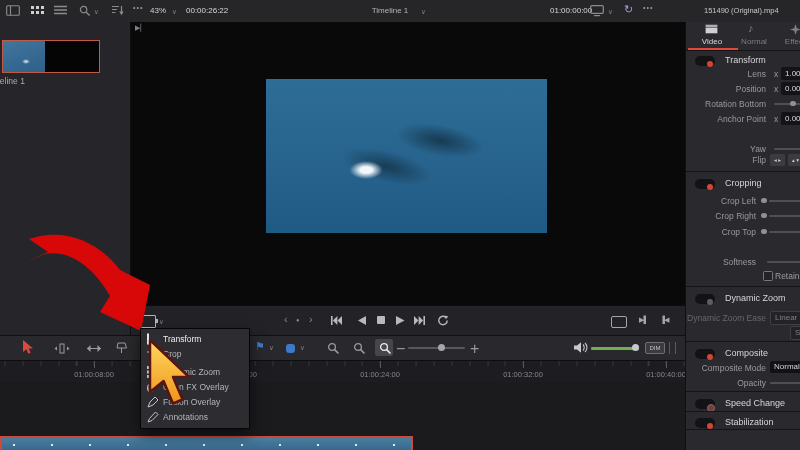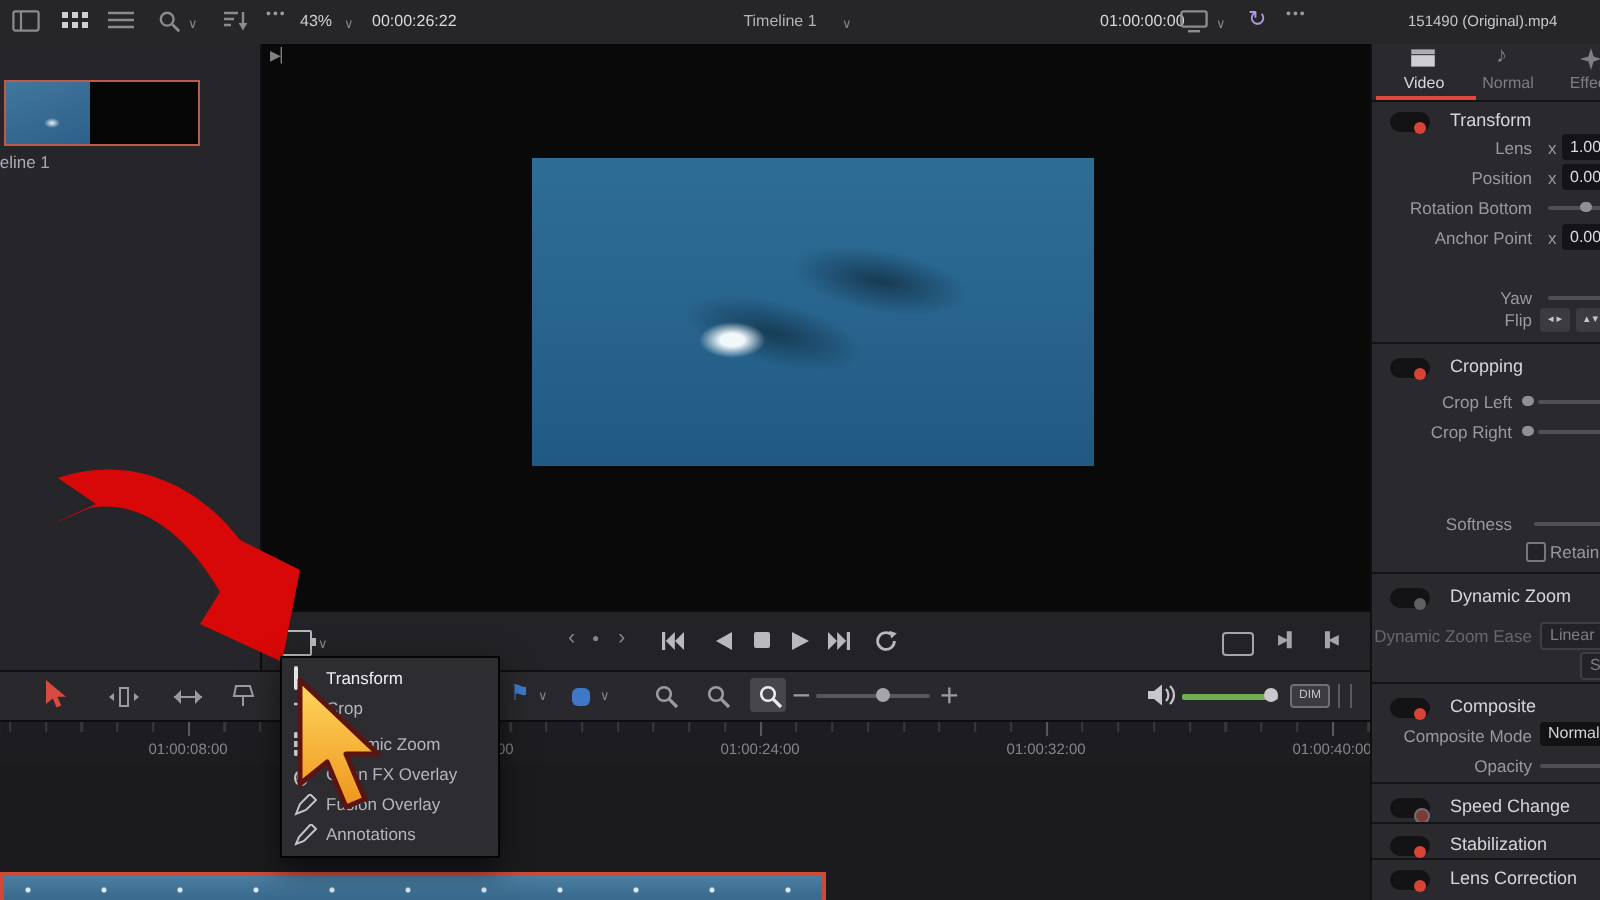--- a/index.html
+++ b/index.html
@@ -366,20 +366,25 @@
     <div class="irow" style="top:187px">
       <span class="ilabel" style="width:70px">Crop Right</span>
       <span class="idot" style="left:75px"></span>
       <span class="itrack" style="left:83px"></span>
     </div>
     <div class="irow" style="top:172px">
       <span class="ilabel" style="width:70px">Crop Left</span>
       <span class="idot" style="left:75px"></span>
       <span class="itrack" style="left:83px"></span>
     </div>
+    <div class="irow" style="top:203px">
+      <span class="ilabel" style="width:70px">Crop Top</span>
+      <span class="idot" style="left:75px"></span>
+      <span class="itrack" style="left:83px"></span>
+    </div>
     <div class="irow" style="top:247px">
       <span class="icheck"></span>
       <span style="position:absolute;left:89px;top:2px">Retain</span>
     </div>
     <div class="irow" style="top:233px">
       <span class="ilabel" style="width:70px">Softness</span>
       <span class="itrack" style="left:81px"></span>
     </div>
     <span class="idiv" style="top:264px"></span>
 
@@ -423,26 +428,20 @@
     <span class="idiv" style="top:389px"></span>
 
     <div class="isec" style="top:393px">
       <span class="itoggle">
           <span class="tdot on"></span>
         </span>
       <span class="ititle">Stabilization</span>
     </div>
     <span class="idiv" style="top:407px"></span>
 
-    <div class="isec" style="top:410px">
-      <span class="itoggle">
-          <span class="tdot on"></span>
-        </span>
-      <span class="ititle">Lens Correction</span>
-    </div>
   </div>
 
   <div class="menu">
     <div class="mrow hl" style="top:2px">
       <span class="micon"><span class="mi-rect" style="color:#e4e4e8"></span></span>
       <span class="mlabel">Transform</span>
     </div>
     <div class="mrow" style="top:17px">
       <span class="micon">
         <svg width="11" height="11">

